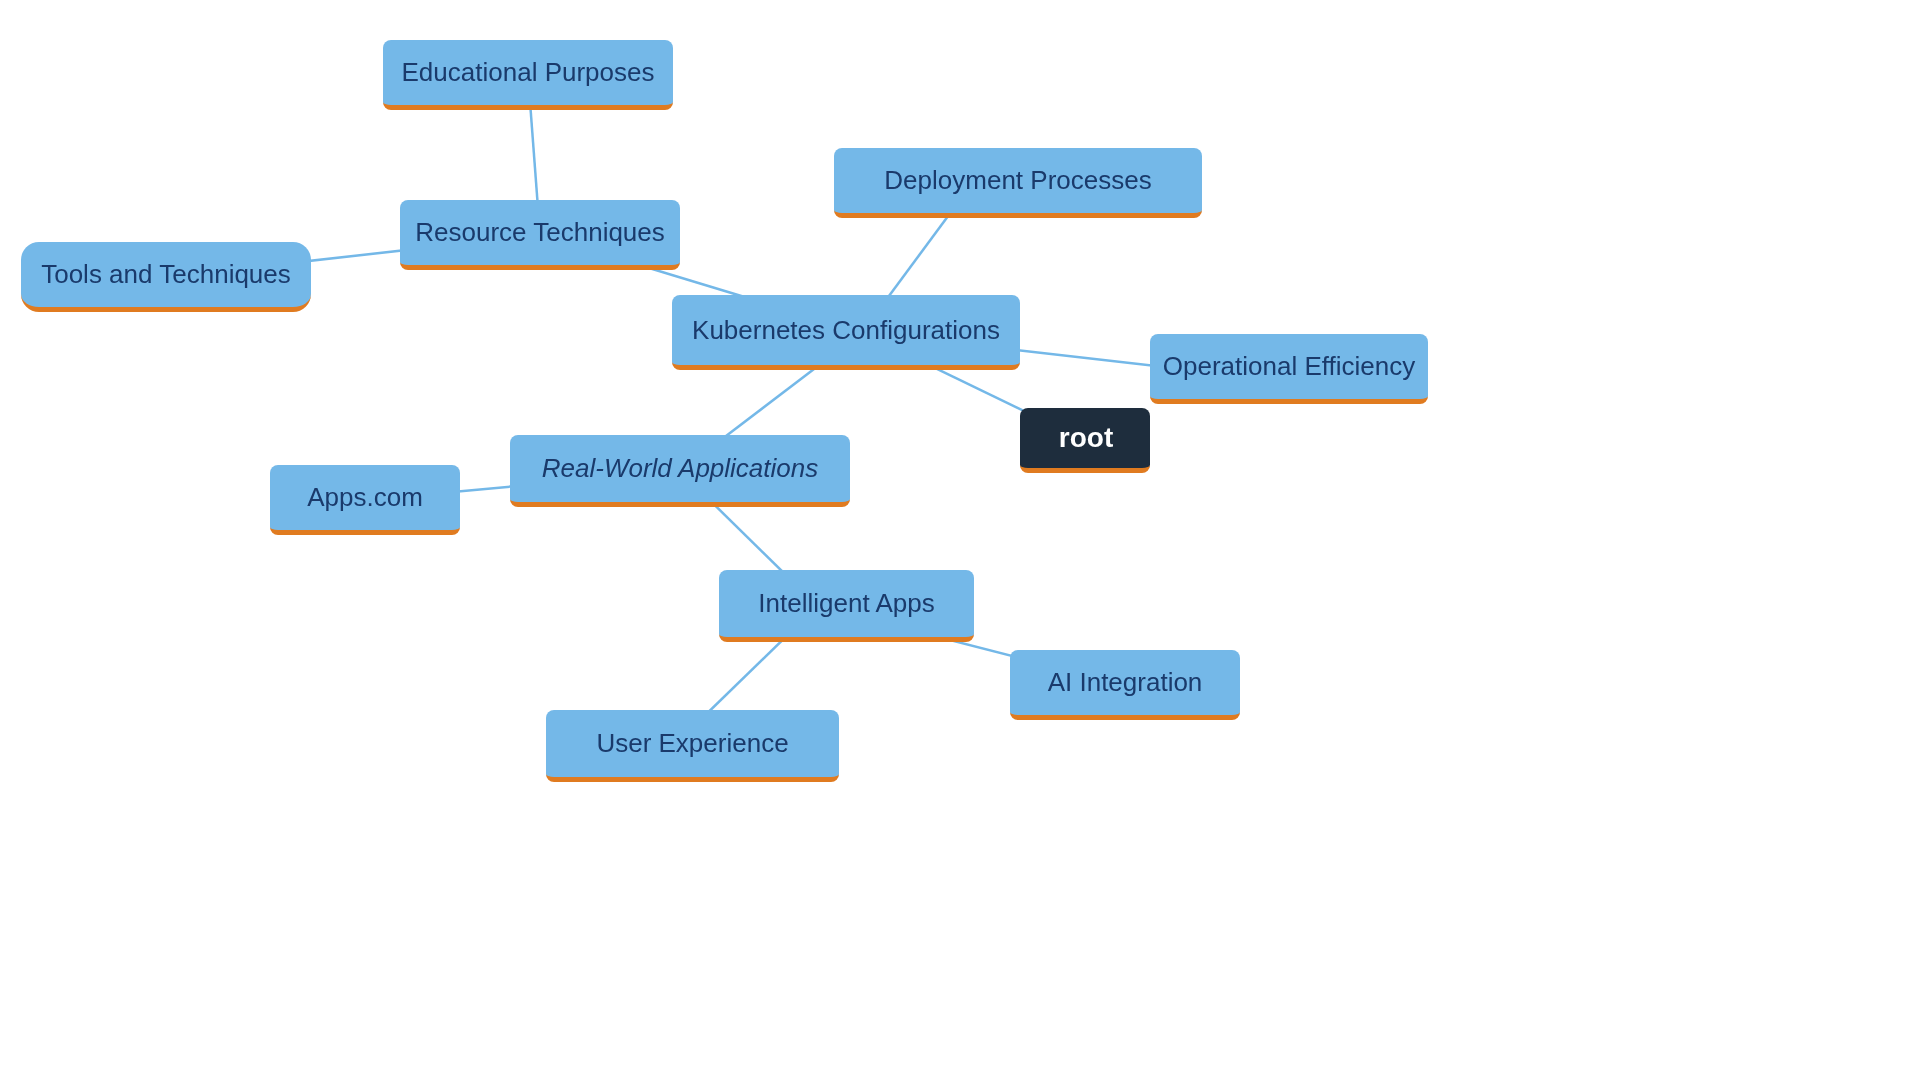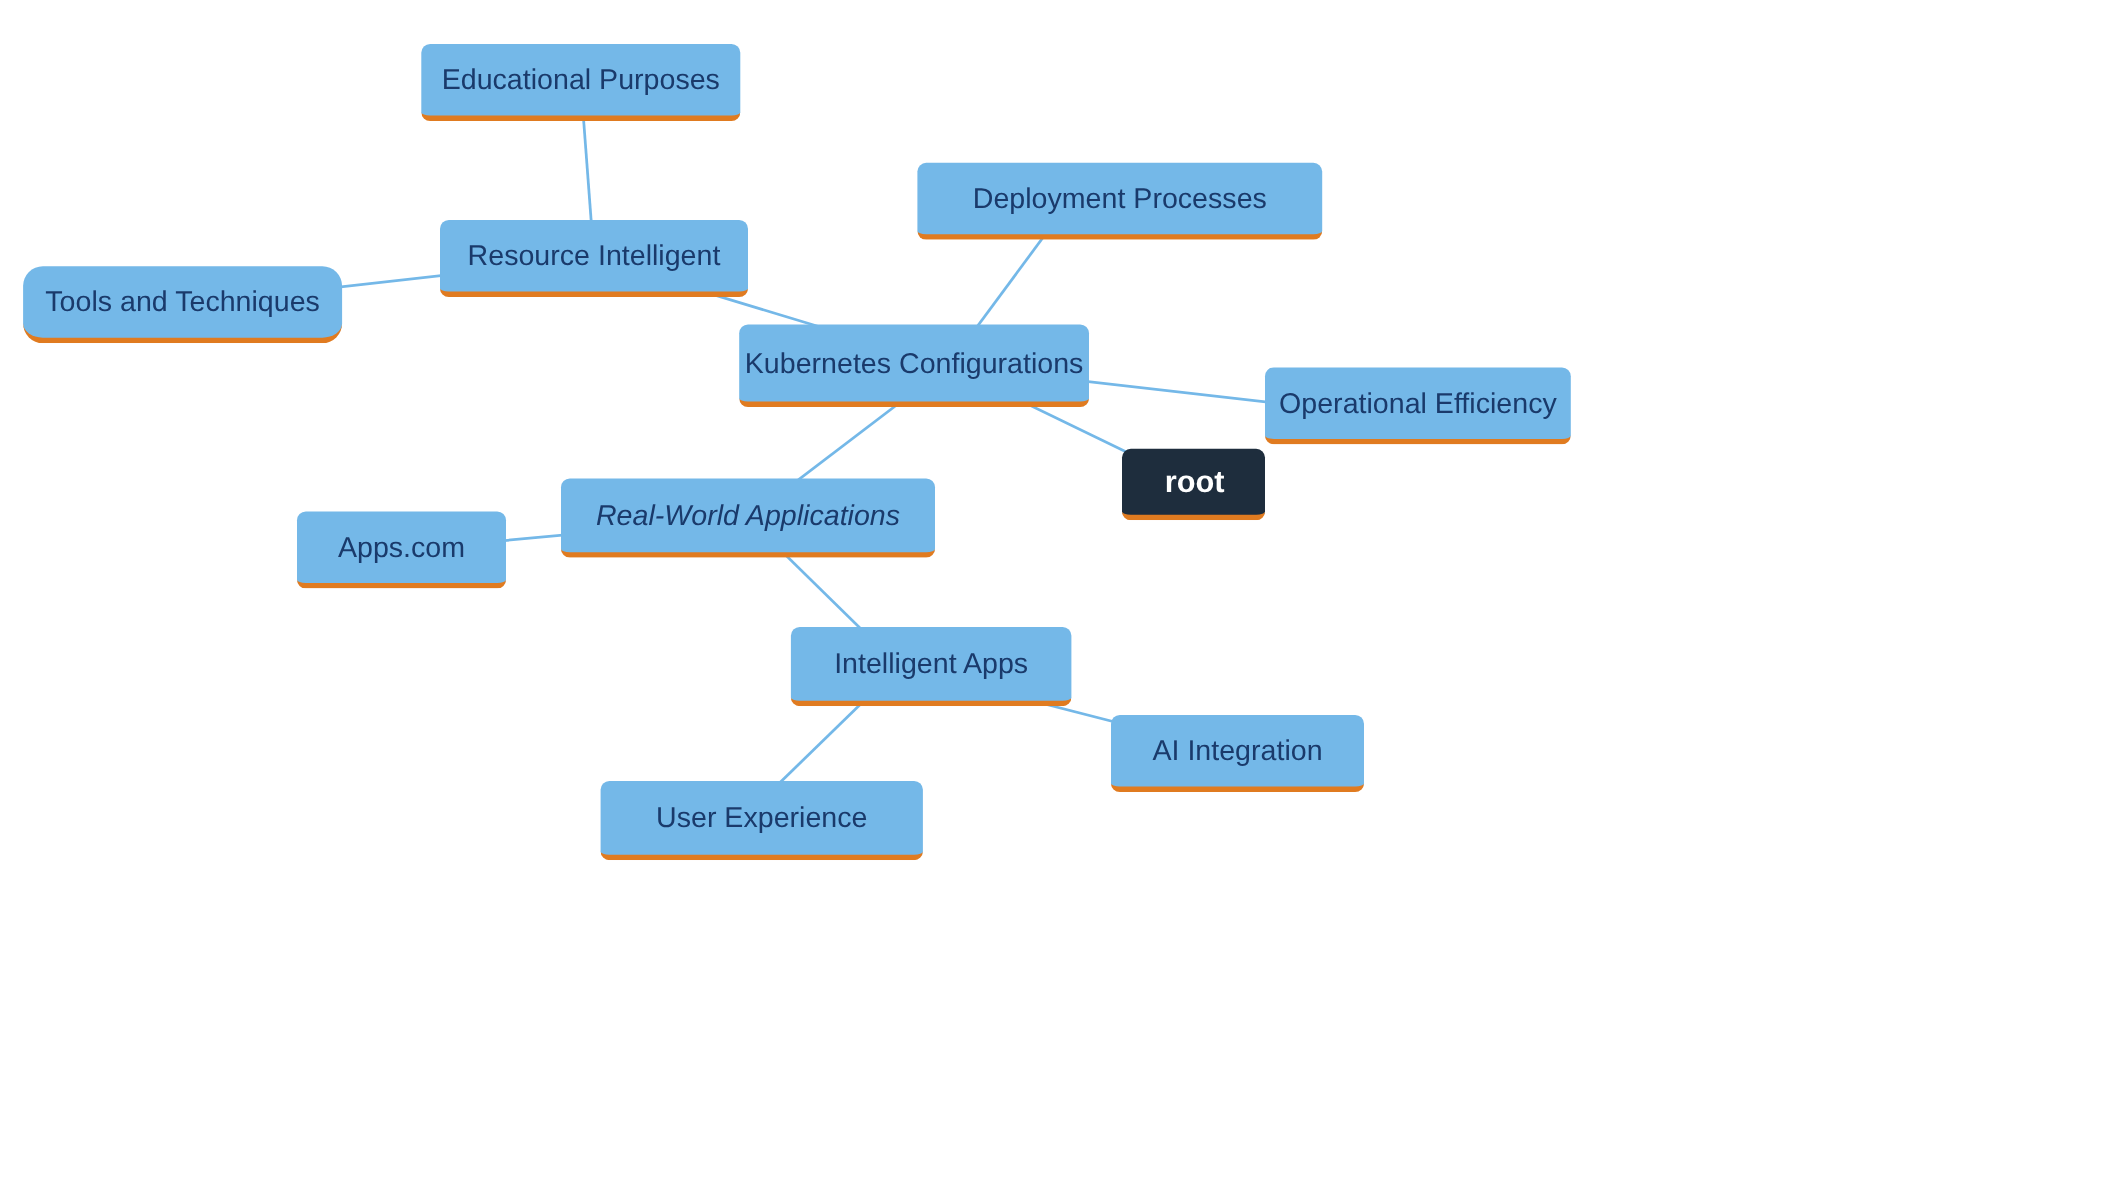--- a/index.html
+++ b/index.html
@@ -65,22 +65,22 @@
     <line x1="862" y1="332.5" x2="1085" y2="440.5" stroke="#74b8e8" stroke-width="2.5"></line>
     <line x1="862" y1="332.5" x2="680" y2="471" stroke="#74b8e8" stroke-width="2.5"></line>
     <line x1="680" y1="471" x2="365" y2="500" stroke="#74b8e8" stroke-width="2.5"></line>
     <line x1="680" y1="471" x2="817.5" y2="606" stroke="#74b8e8" stroke-width="2.5"></line>
     <line x1="817.5" y1="606" x2="673.5" y2="746" stroke="#74b8e8" stroke-width="2.5"></line>
     <line x1="817.5" y1="606" x2="1125" y2="685" stroke="#74b8e8" stroke-width="2.5"></line>
   </svg>
 
 <div class="node" style="left: 383px; top: 40px; width: 290px; min-height: 70px;">Educational Purposes</div>
 <div class="node" style="left: 21px; top: 242px; width: 290px; min-height: 70px; border-radius: 18px;">Tools and Techniques</div>
-<div class="node" style="left: 400px; top: 200px; width: 280px; min-height: 70px;">Resource Intelligent</div>
+<div class="node" style="left: 400px; top: 200px; width: 280px; min-height: 70px;">Resource Techniques</div>
 <div class="node" style="left: 820px; top: 148px; width: 368px; min-height: 70px; margin-left: 14px;">Deployment Processes</div>
-<div class="node" style="left: 672px; top: 295px; width: 318px; min-height: 75px;">Kubernetes Configurations</div>
+<div class="node" style="left: 672px; top: 295px; width: 348px; min-height: 75px;">Kubernetes Configurations</div>
 <div class="node" style="left: 1150px; top: 334px; width: 278px; min-height: 70px;">Operational Efficiency</div>
 <div class="node-root" style="left: 1020px; top: 408px; width: 130px; min-height: 65px; padding-left: 24px;">root</div>
 <div class="node" style="left: 510px; top: 435px; width: 340px; min-height: 72px; font-style: italic;">Real-World Applications</div>
 <div class="node" style="left: 270px; top: 465px; width: 190px; min-height: 70px;">Apps.com</div>
 <div class="node" style="left: 719px; top: 570px; width: 255px; min-height: 72px;">Intelligent Apps</div>
 <div class="node" style="left: 546px; top: 710px; width: 293px; min-height: 72px;">User Experience</div>
 <div class="node" style="left: 1010px; top: 650px; width: 230px; min-height: 70px;">AI Integration</div>
 
 </body></html>

